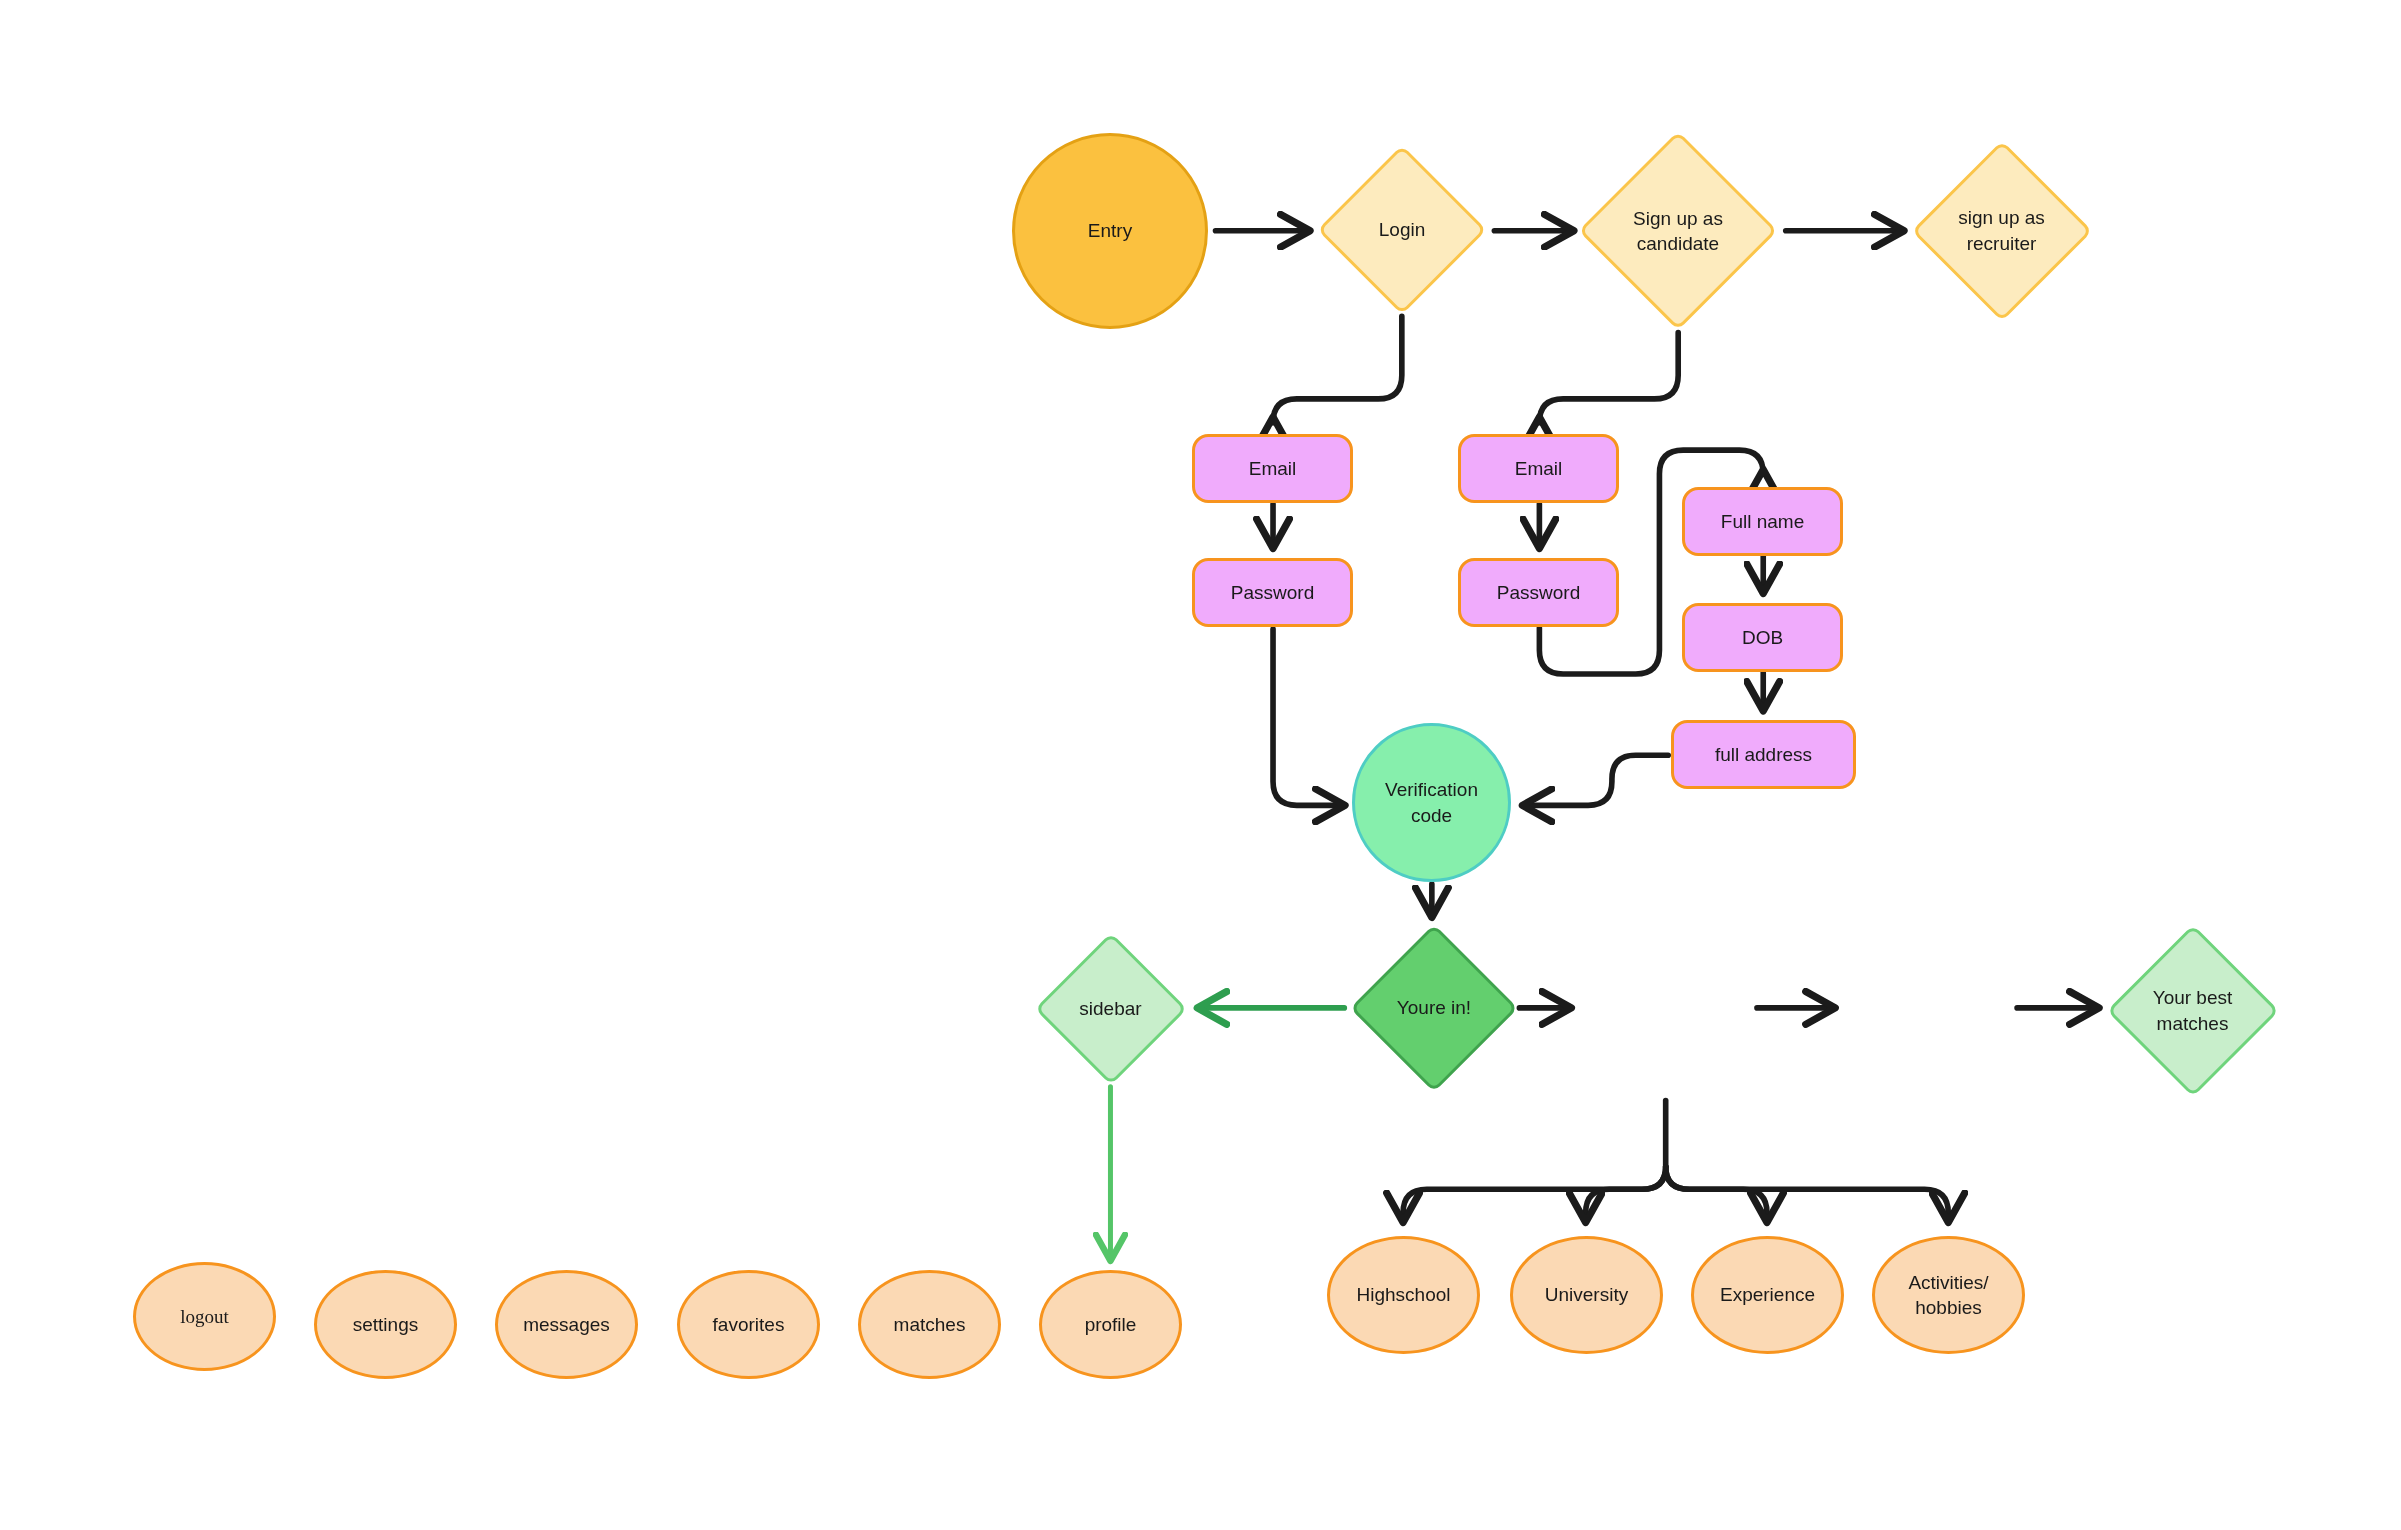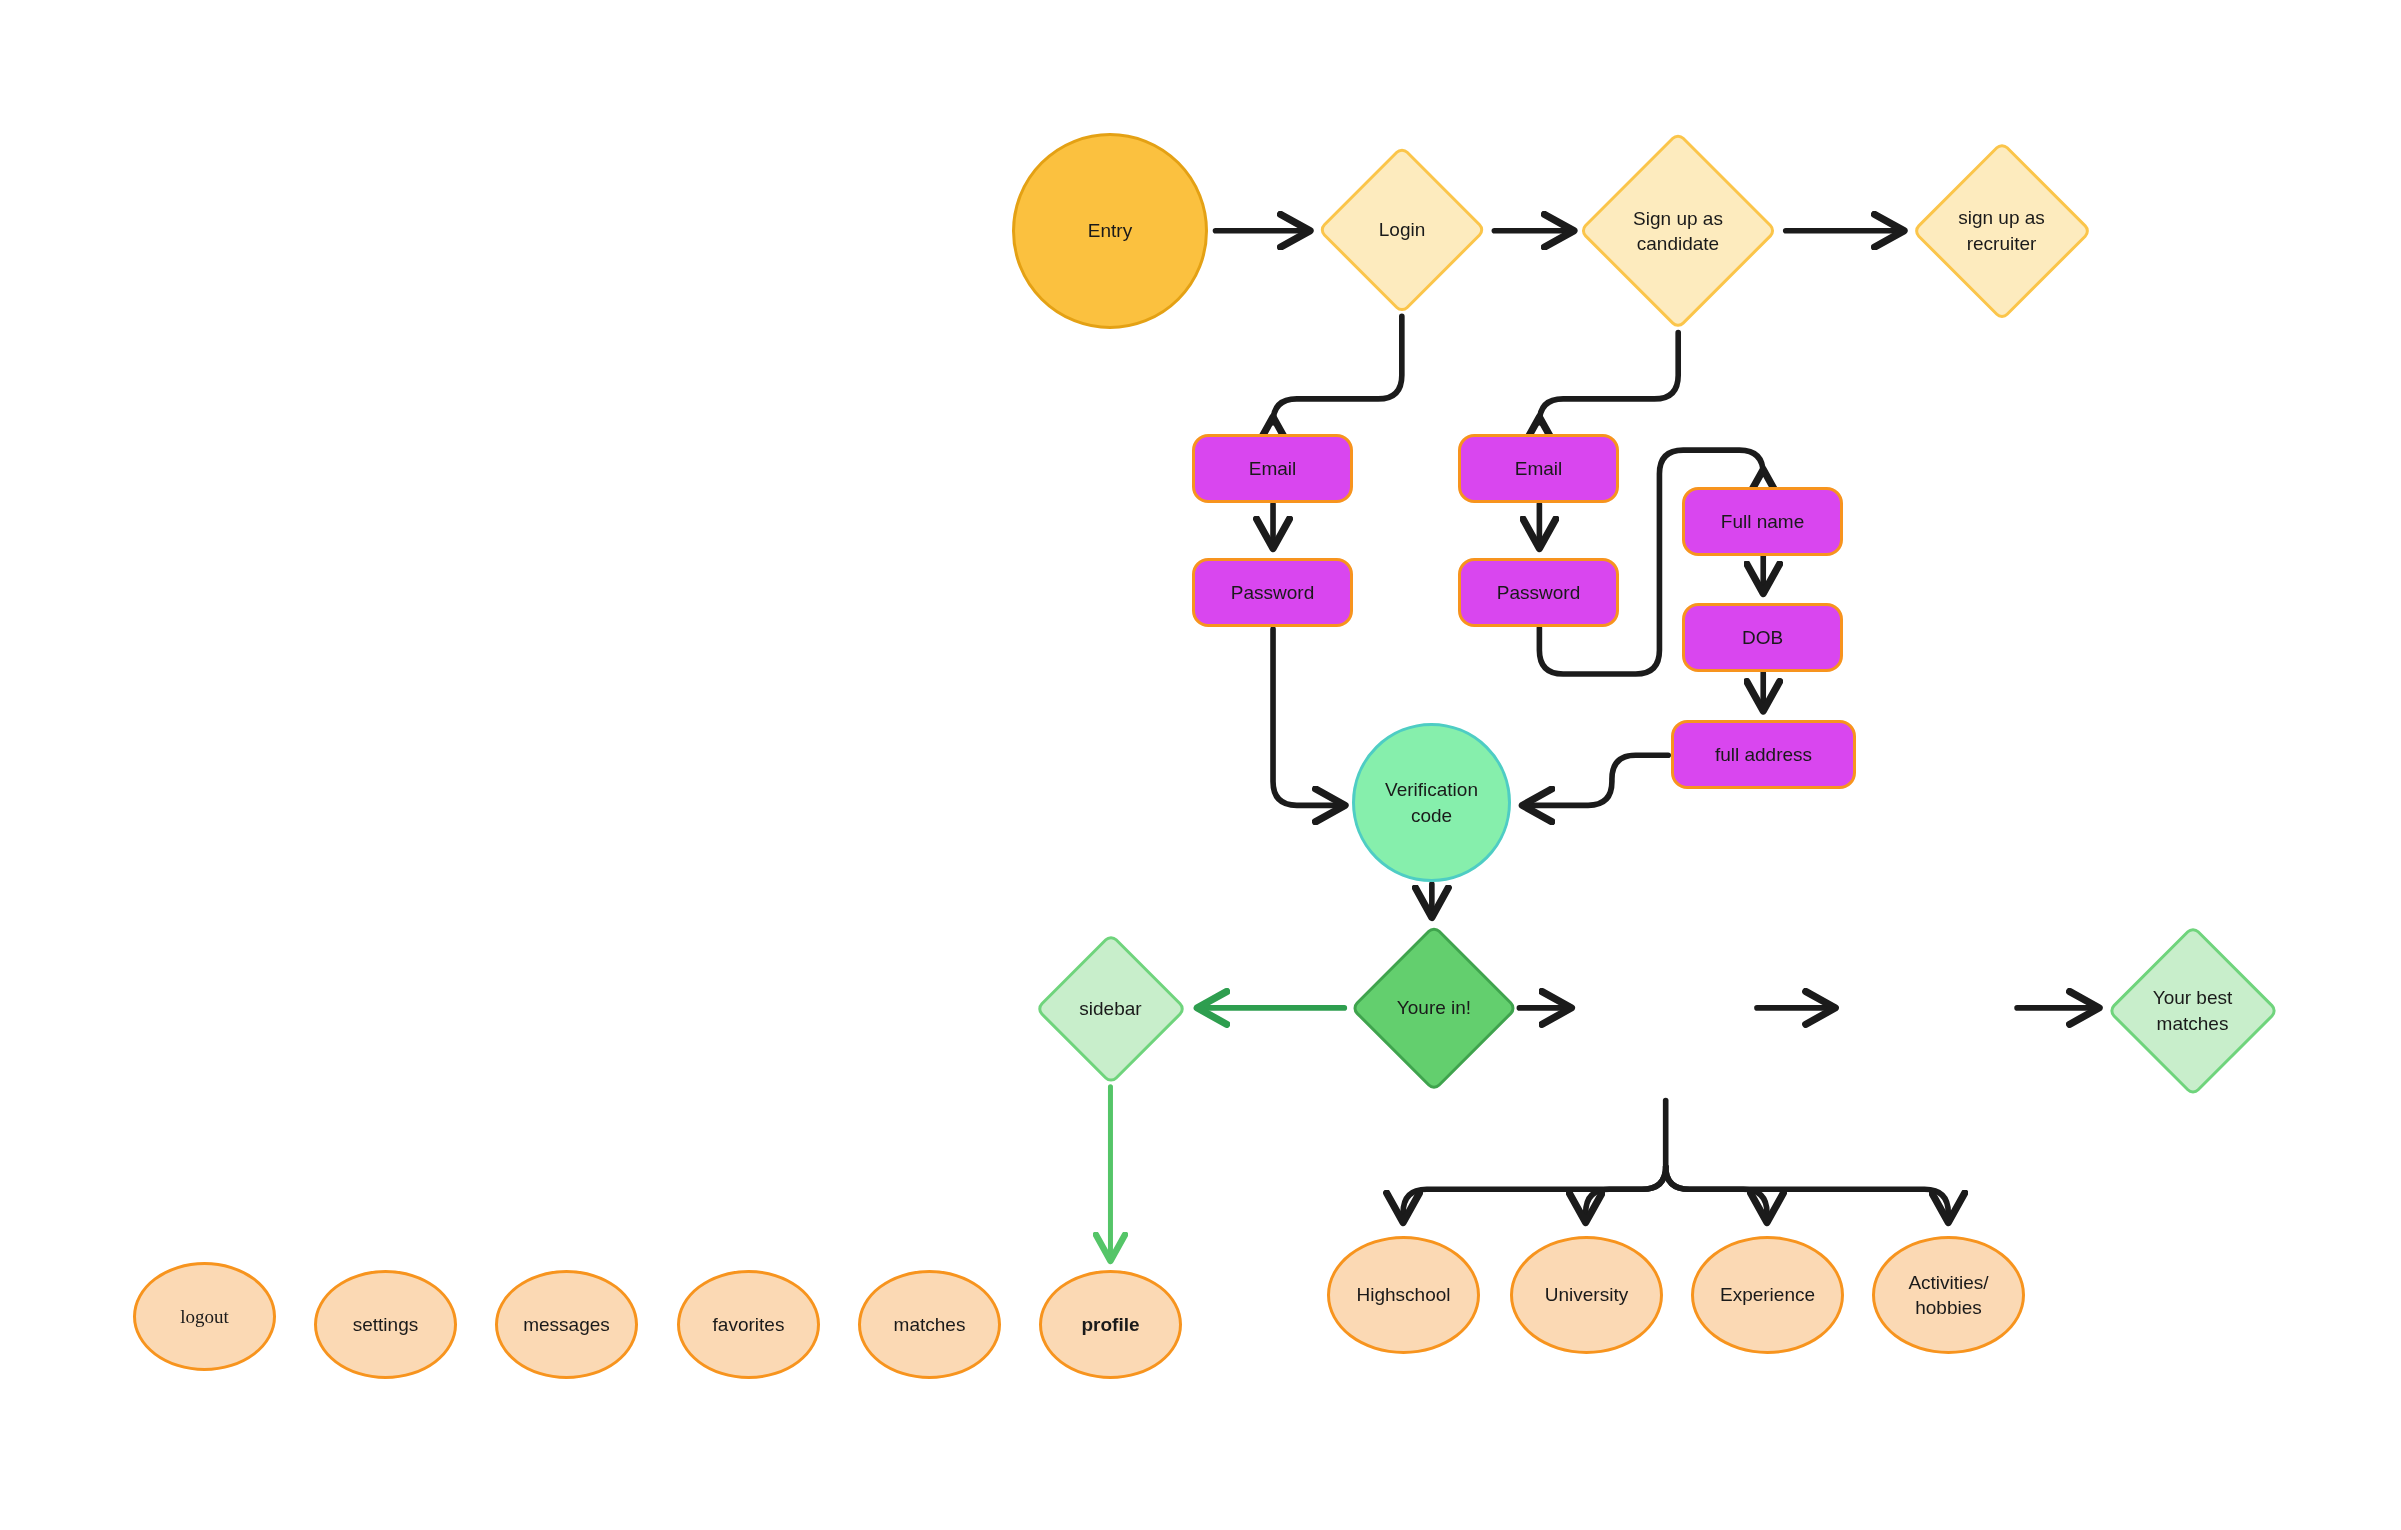--- a/index.html
+++ b/index.html
@@ -71,21 +71,21 @@
     transform: translate(-50%, -50%) rotate(45deg);
     box-sizing: border-box;
     border-radius: 8.8px;
     z-index: 1;
   }
 
   
   .c-entry      { background: #FBC13F; border: 3.1px solid #E4A114; }
   .c-diamond-y  { }
   .c-diamond-y .dia { background: #FDEBBE; border: 3.8px solid #FBC54A; }
-  .c-rrect-o    { background: #d946ef; border: 3.8px solid #F7941E; }
+  .c-rrect-o    { background: #f0abfc; border: 3.8px solid #F7941E; }
   .c-ellipse-o  { background: #FBD9B4; border: 3.8px solid #F7941E; }
   .c-circle-cy  { background: #86efac; border: 3.8px solid #4ECDC4; }
   .c-diamond-gd { }
   .c-diamond-gd .dia { background: #63CF6E; border: 3.8px solid #3FA34D; }
   .c-diamond-gl { }
   .c-diamond-gl .dia { background: #C8EECB; border: 3.8px solid #6FD47C; }
 </style>
 </head>
 <body>
 
@@ -236,21 +236,21 @@
   </div>
 
   <div class="node shape-ellipse c-ellipse-o" style="left:677px; top:1270px; width:143px; height:109px; font-size:19px;">
     <span class="lbl">favorites</span>
   </div>
 
   <div class="node shape-ellipse c-ellipse-o" style="left:858px; top:1270px; width:143px; height:109px; font-size:19px;">
     <span class="lbl">matches</span>
   </div>
 
-  <div class="node shape-ellipse c-ellipse-o" style="left:1039px; top:1270px; width:143px; height:109px; font-size:19px;font-weight:bold;">
+  <div class="node shape-ellipse c-ellipse-o" style="left:1039px; top:1270px; width:143px; height:109px; font-size:19px;">
     <span class="lbl">profile</span>
   </div>
 
   <div class="node shape-ellipse c-ellipse-o" style="left:1327px; top:1236px; width:153px; height:118px; font-size:19px;">
     <span class="lbl">Highschool</span>
   </div>
 
   <div class="node shape-ellipse c-ellipse-o" style="left:1510px; top:1236px; width:153px; height:118px; font-size:19px;">
     <span class="lbl">University</span>
   </div>

